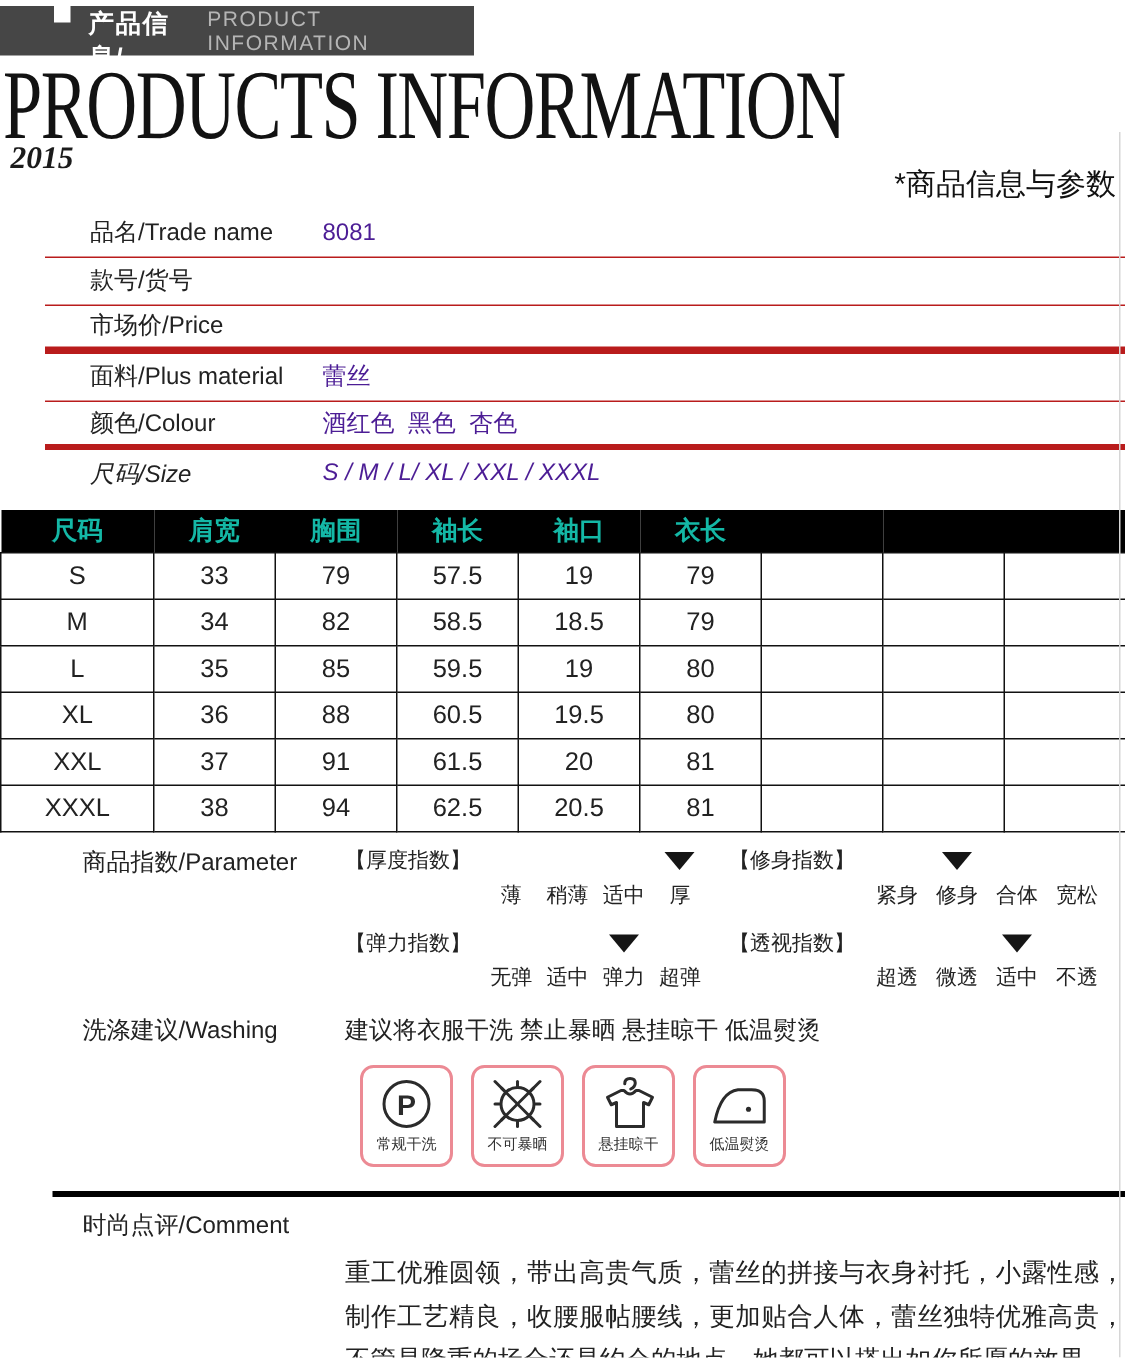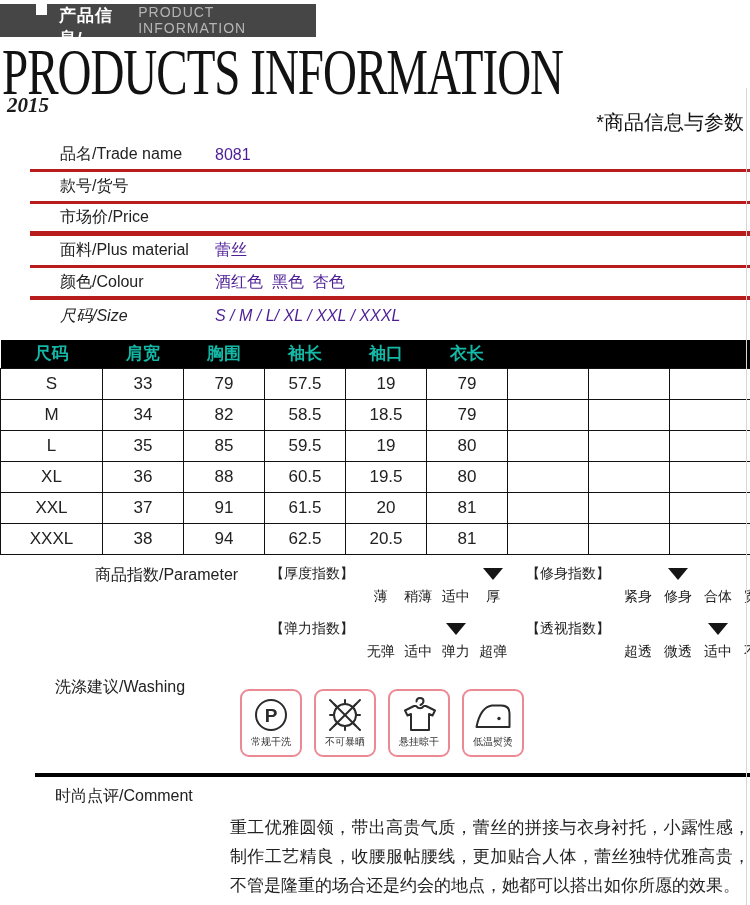--- a/index.html
+++ b/index.html
@@ -32,35 +32,35 @@
   }
   .year{
     position:absolute;left:7px;top:56px;
     font-family:"Liberation Serif","DejaVu Serif",serif;
     font-style:italic;font-weight:bold;font-size:21px;color:#1b1b1b;
   }
   .side-note{position:absolute;right:6px;top:72px;font-size:20px;color:#111;}
 
   
   .info-table{margin:13px 0 0 30px;width:720px;}
-  .info-row{display:flex;align-items:center;height:32px;border-bottom:3px solid #b91c1c;}
+  .info-row{display:flex;align-items:center;height:32px;border-bottom:1px solid #b91c1c;}
   .info-row.thick{border-bottom-width:5px;}
   .info-row.semi{border-bottom-width:4px;}
   .info-row.last{border-bottom:none;font-style:italic;}
   .info-label{width:185px;padding-left:30px;font-size:16px;color:#222;}
   .info-value{font-size:16px;color:#4c1d95;white-space:pre-wrap;}
 
   
   .size-table{width:750px;margin-top:8px;border-collapse:collapse;table-layout:fixed;text-align:center;}
   .size-table col{width:81px;} .size-table col.first{width:102px;}
   .size-table th{background:#000;color:#14b8a6;font-size:17px;font-weight:bold;height:28px;border:none;}
   .size-table td{border:1px solid #111;height:31px;font-size:17px;color:#222;}
 
   
-  .param-section{display:flex;margin-top:10px;padding-left:55px;margin-left:40px;}
+  .param-section{display:flex;margin-top:10px;padding-left:55px;}
   .section-label{width:175px;font-size:16px;color:#222;flex:0 0 auto;}
   .param-groups{display:grid;grid-template-columns:242px 252px;row-gap:15px;column-gap:4px;gap:14px;}
   .pg-top{display:flex;align-items:center;height:18px;}
   .pg-name{width:92px;font-size:14px;color:#222;flex:0 0 auto;}
   .pg-tris{flex:1;display:grid;grid-template-columns:repeat(4,1fr);}
   .tri{width:0;height:0;border-left:10px solid transparent;border-right:10px solid transparent;border-top:12px solid #151515;margin:0 auto;}
   .pg-opts{margin-left:92px;display:grid;grid-template-columns:repeat(4,1fr);margin-top:5px;}
   .pg-opt{font-size:14px;text-align:center;color:#222;}
 
   
@@ -297,20 +297,21 @@
           <span class="pg-opt">适中</span>
           <span class="pg-opt">不透</span>
         </div>
       </div>
     </div>
 </div>
 
 <div class="washing-section">
   <div class="section-label">洗涤建议/Washing</div>
   <div class="washing-body">
+    <div class="wash-advice">建议将衣服干洗 禁止暴晒 悬挂晾干 低温熨烫</div>
     <div class="wash-icons" id="wash-icons">
         <div class="icon-box">
           <span>
             <svg width="42" height="38" viewBox="0 0 42 38">
               <circle cx="21" cy="19" r="15" fill="none" stroke="#2b2b2b" stroke-width="2" stroke-linecap="round" stroke-linejoin="round"></circle>
               <text x="21" y="26" text-anchor="middle" font-size="19" font-weight="bold" fill="#2b2b2b" font-family="Liberation Sans, DejaVu Sans, sans-serif">P</text>
             </svg>
           </span>
           <span class="icon-caption">常规干洗</span>
         </div>

